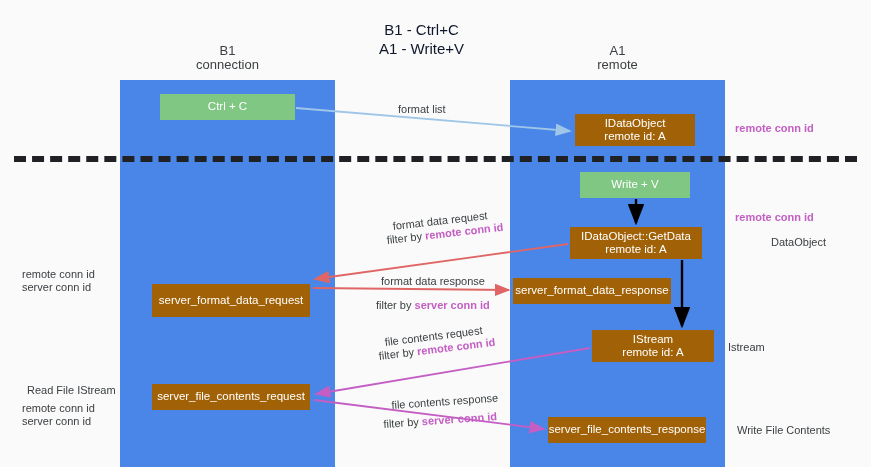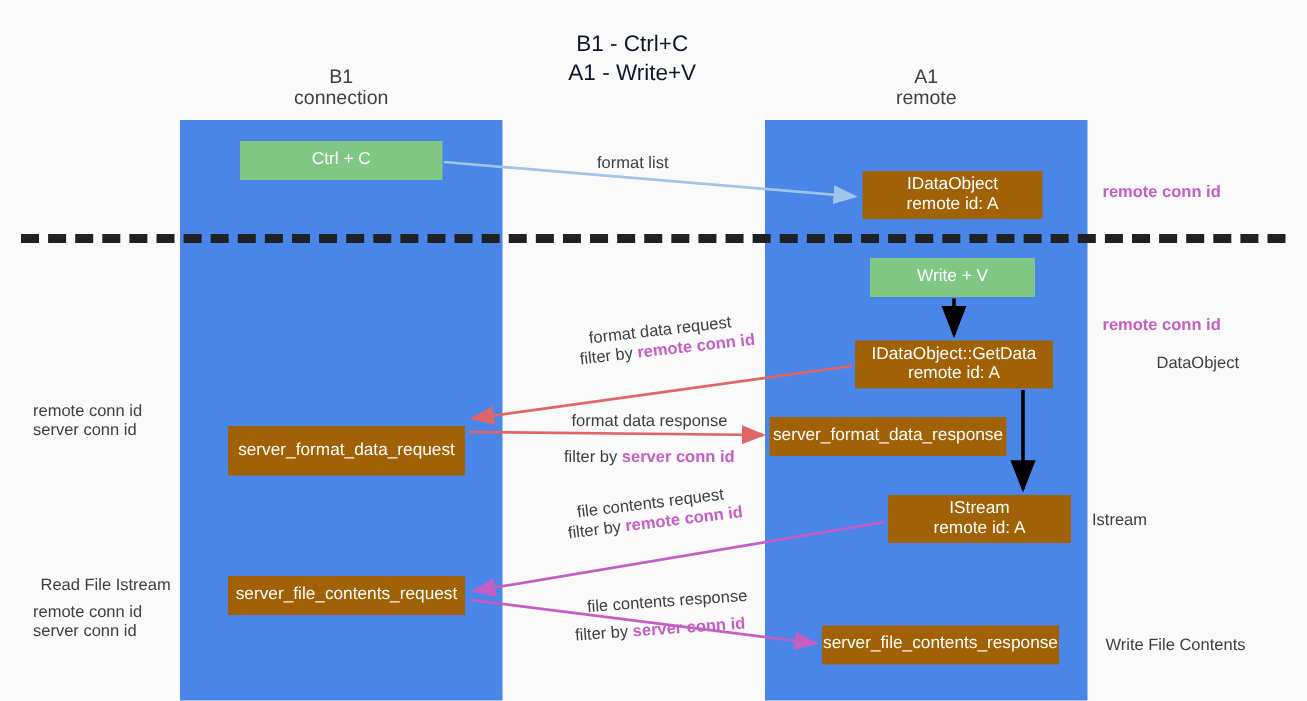--- a/index.html
+++ b/index.html
@@ -221,20 +221,20 @@
   <div id="t-remote2" class="lbl purple">remote conn id</div>
   <div id="t-dataobject" class="lbl">DataObject</div>
   <div id="t-istream" class="lbl">Istream</div>
   <div id="t-writefc" class="lbl">Write File Contents</div>
 
   <div id="t-left-ids" class="lbl">
     <div class="purple">remote conn id</div>
     <div class="green-t">server conn id</div>
   </div>
 
-  <div id="t-readfc" class="lbl">Read File Istream</div>
+  <div id="t-readfc" class="lbl">Read File IStream</div>
 
   <div id="t-left-ids2" class="lbl">
     <div class="purple">remote conn id</div>
     <div class="green-t">server conn id</div>
   </div>
 
 </div>
 
 </body></html>

